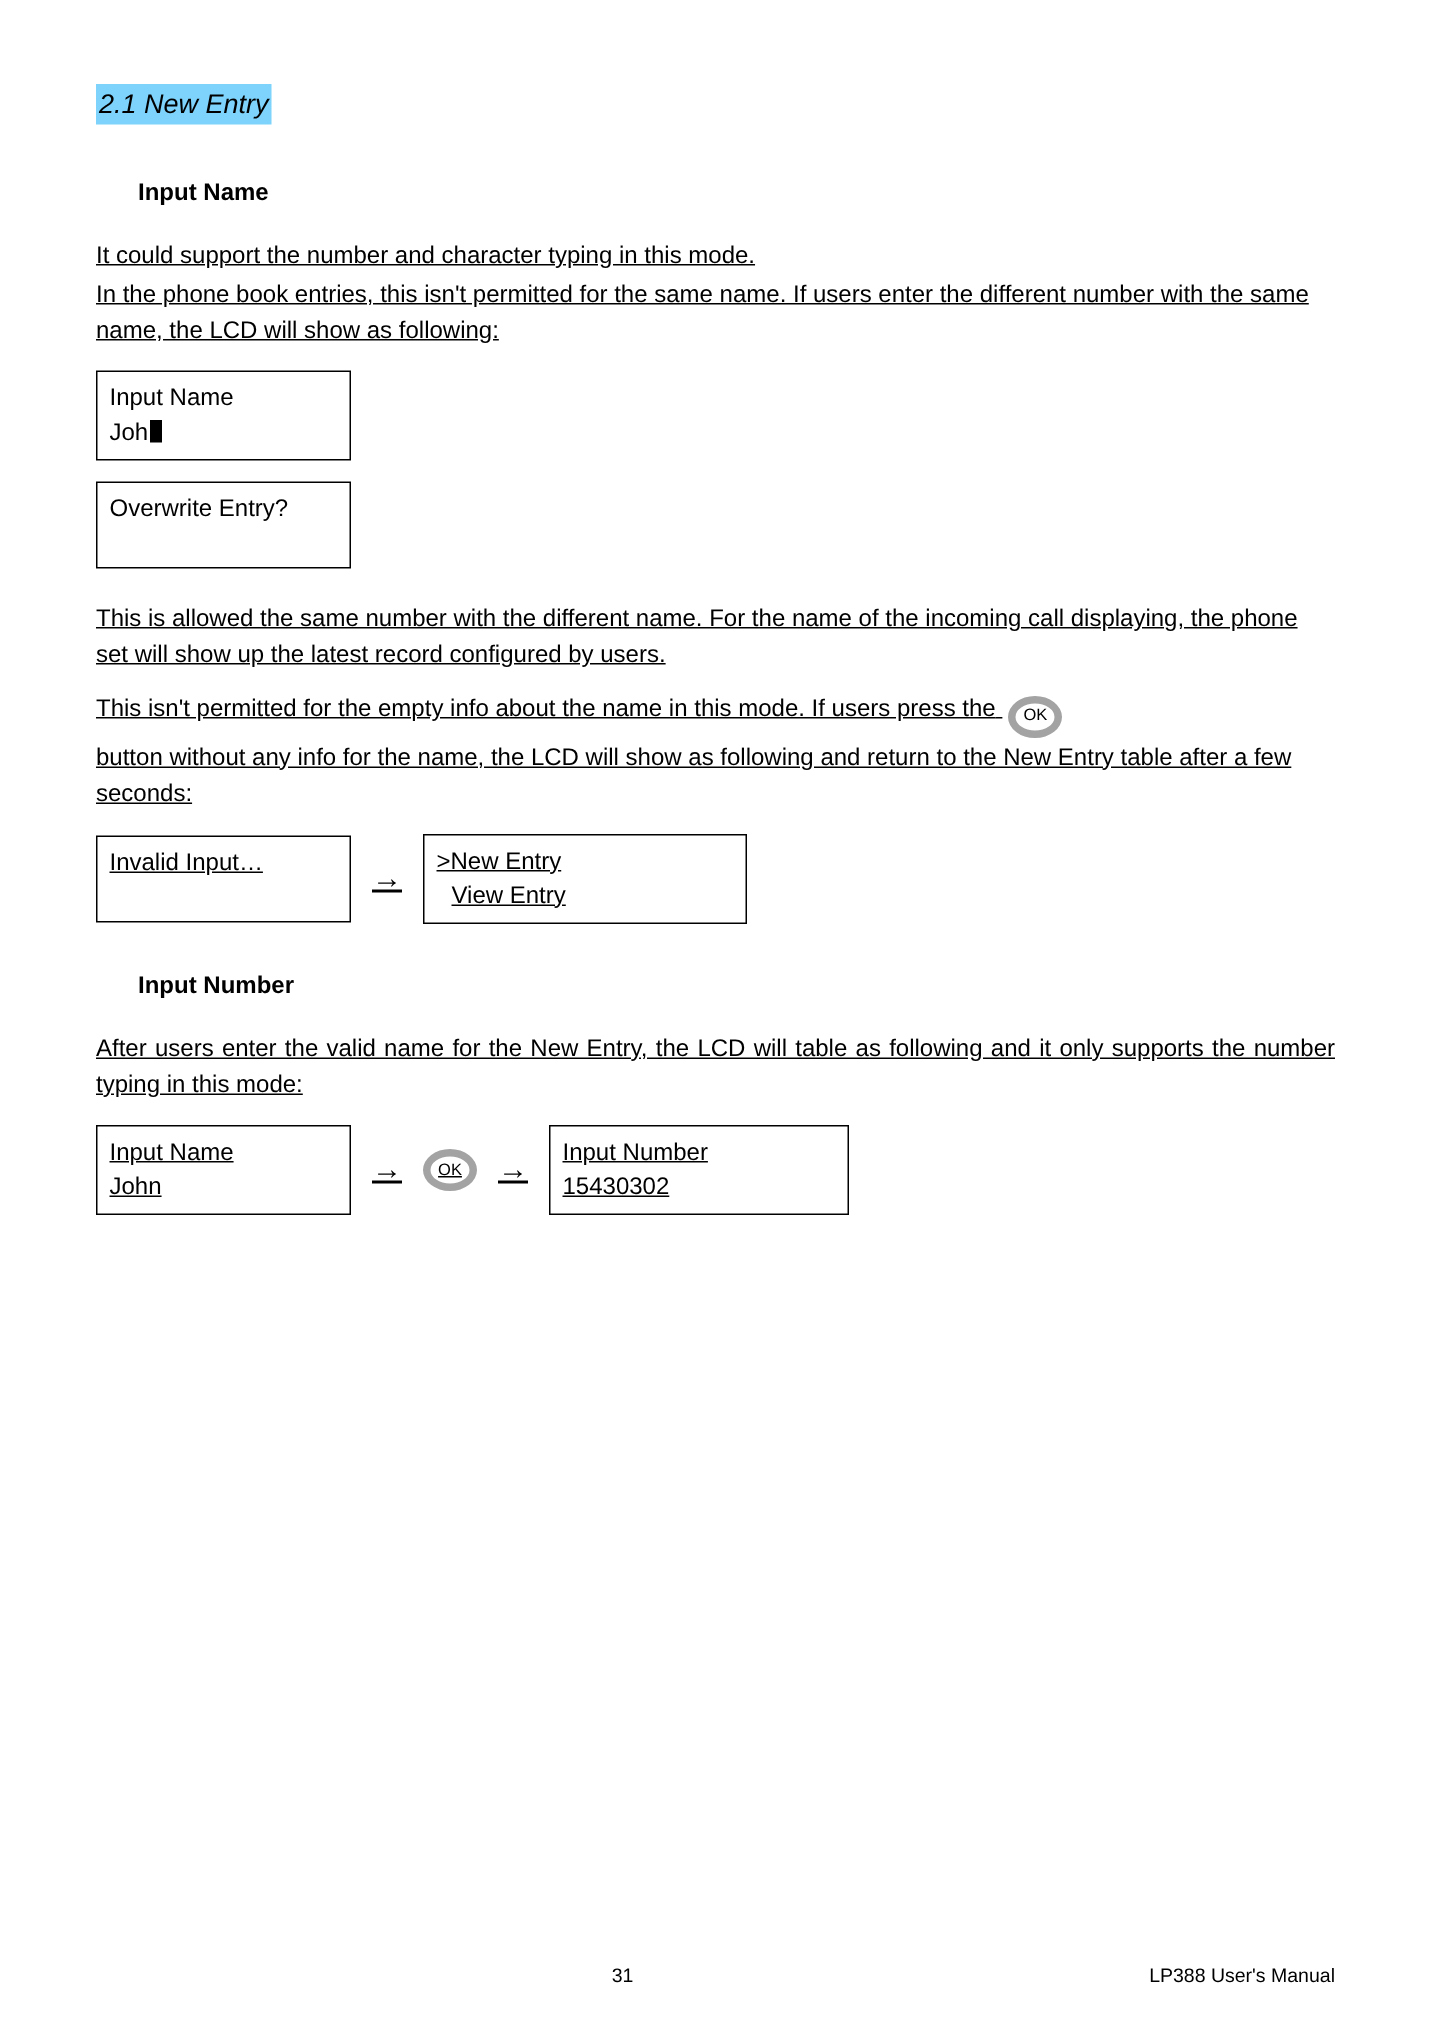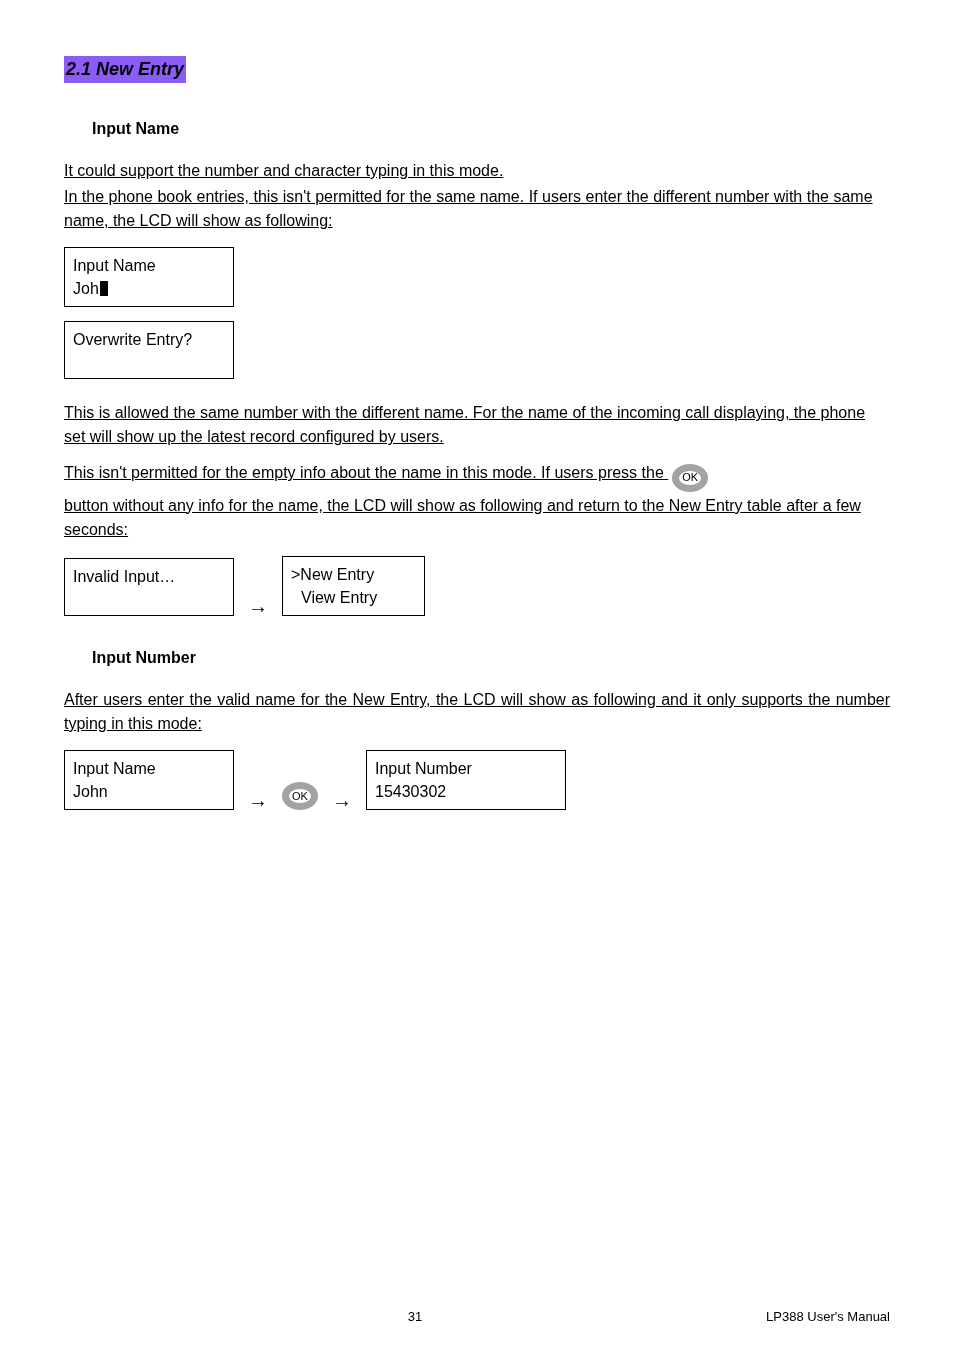--- a/index.html
+++ b/index.html
@@ -10,24 +10,24 @@
     color: #000;
     background: #fff;
     margin: 0;
     padding: 56px 64px 40px 64px;
     box-sizing: border-box;
     width: 954px;
     height: 1350px;
     position: relative;
   }
   .section-title {
-    font-weight: bold;
+    font-weight: normal;
     font-style: italic;
     font-size: 18px;
-    background: #8b5cf6;
+    background: #7dd3fc;
     display: inline-block;
     padding: 0 2px;
     margin-bottom: 26px;
   }
   .sub-title {
     font-weight: bold;
     font-size: 16px;
     margin: 8px 0 18px 28px;
   }
   p.body {
@@ -41,46 +41,47 @@
   }
   .lcd-box {
     border: 1.5px solid #000;
     padding: 6px 8px;
     box-sizing: border-box;
     background: #fff;
     font-size: 16px;
     line-height: 1.45;
   }
   .lcd-box.w170 { width: 170px; }
-  .lcd-box.w180 { width: 143px; }
+  .lcd-box.w180 { width: 216px; }
   .lcd-box.w200 { width: 200px; }
   .box-stack { margin: 14px 0 22px 0; }
   .box-stack .lcd-box + .lcd-box { margin-top: 14px; }
   .cursor {
     display: inline-block;
     width: 8px;
     height: 15px;
     background: #000;
     vertical-align: -2px;
     margin-left: 1px;
   }
   .flow-row {
     display: flex;
-    align-items: flex-end;
+    align-items: center;
     gap: 14px;
     margin: 14px 0 30px 0;
+    text-decoration: underline;
   }
   .arrow {
     font-size: 20px;
     line-height: 1;
   }
   .ok-btn {
     width: 36px;
     height: 28px;
-    border: 7px solid #a3a3a3;
+    border: 5px solid #a3a3a3;
     border-radius: 50% / 50%;
     display: inline-flex;
     align-items: center;
     justify-content: center;
     font-size: 11px;
     box-sizing: border-box;
   }
   .ok-btn.inline {
     vertical-align: -3px;
     margin-left: 4px;
@@ -144,21 +145,21 @@
   </div>
   <span class="arrow">→</span>
   <div class="lcd-box w180">
     <span>&gt;New Entry</span>
     <span class="row2 indent-opt">View Entry</span>
   </div>
 </div>
 
 <div class="sub-title">Input Number</div>
 
-<p class="body justify">After users enter the valid name for the New Entry, the LCD will show as following and it only supports the number typing in this mode:</p>
+<p class="body justify">After users enter the valid name for the New Entry, the LCD will table as following and it only supports the number typing in this mode:</p>
 
 <div class="flow-row">
   <div class="lcd-box w170">
     <span>Input Name</span>
     <span class="row2">John</span>
   </div>
   <span class="arrow">→</span>
   <span class="ok-btn">OK</span>
   <span class="arrow">→</span>
   <div class="lcd-box w200">

